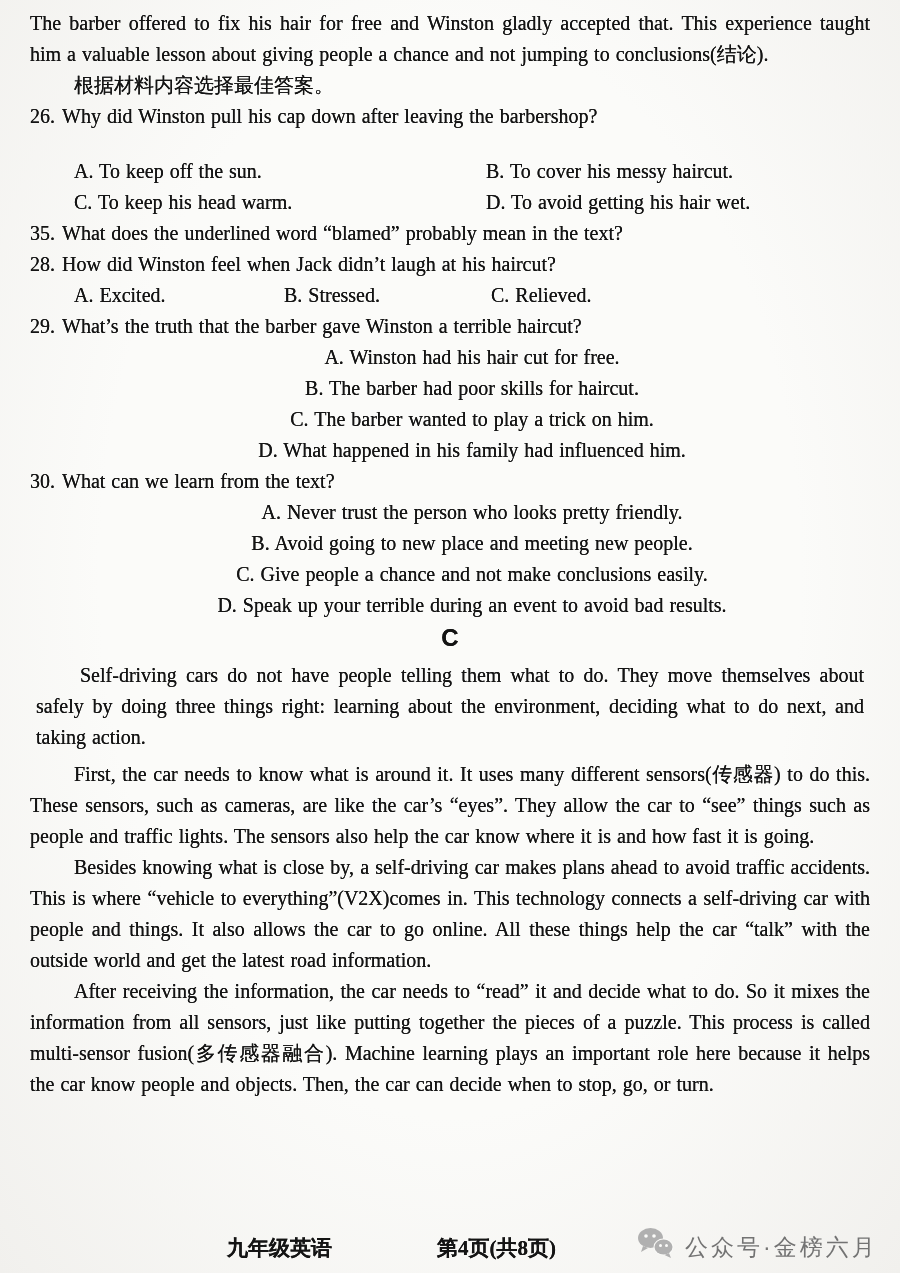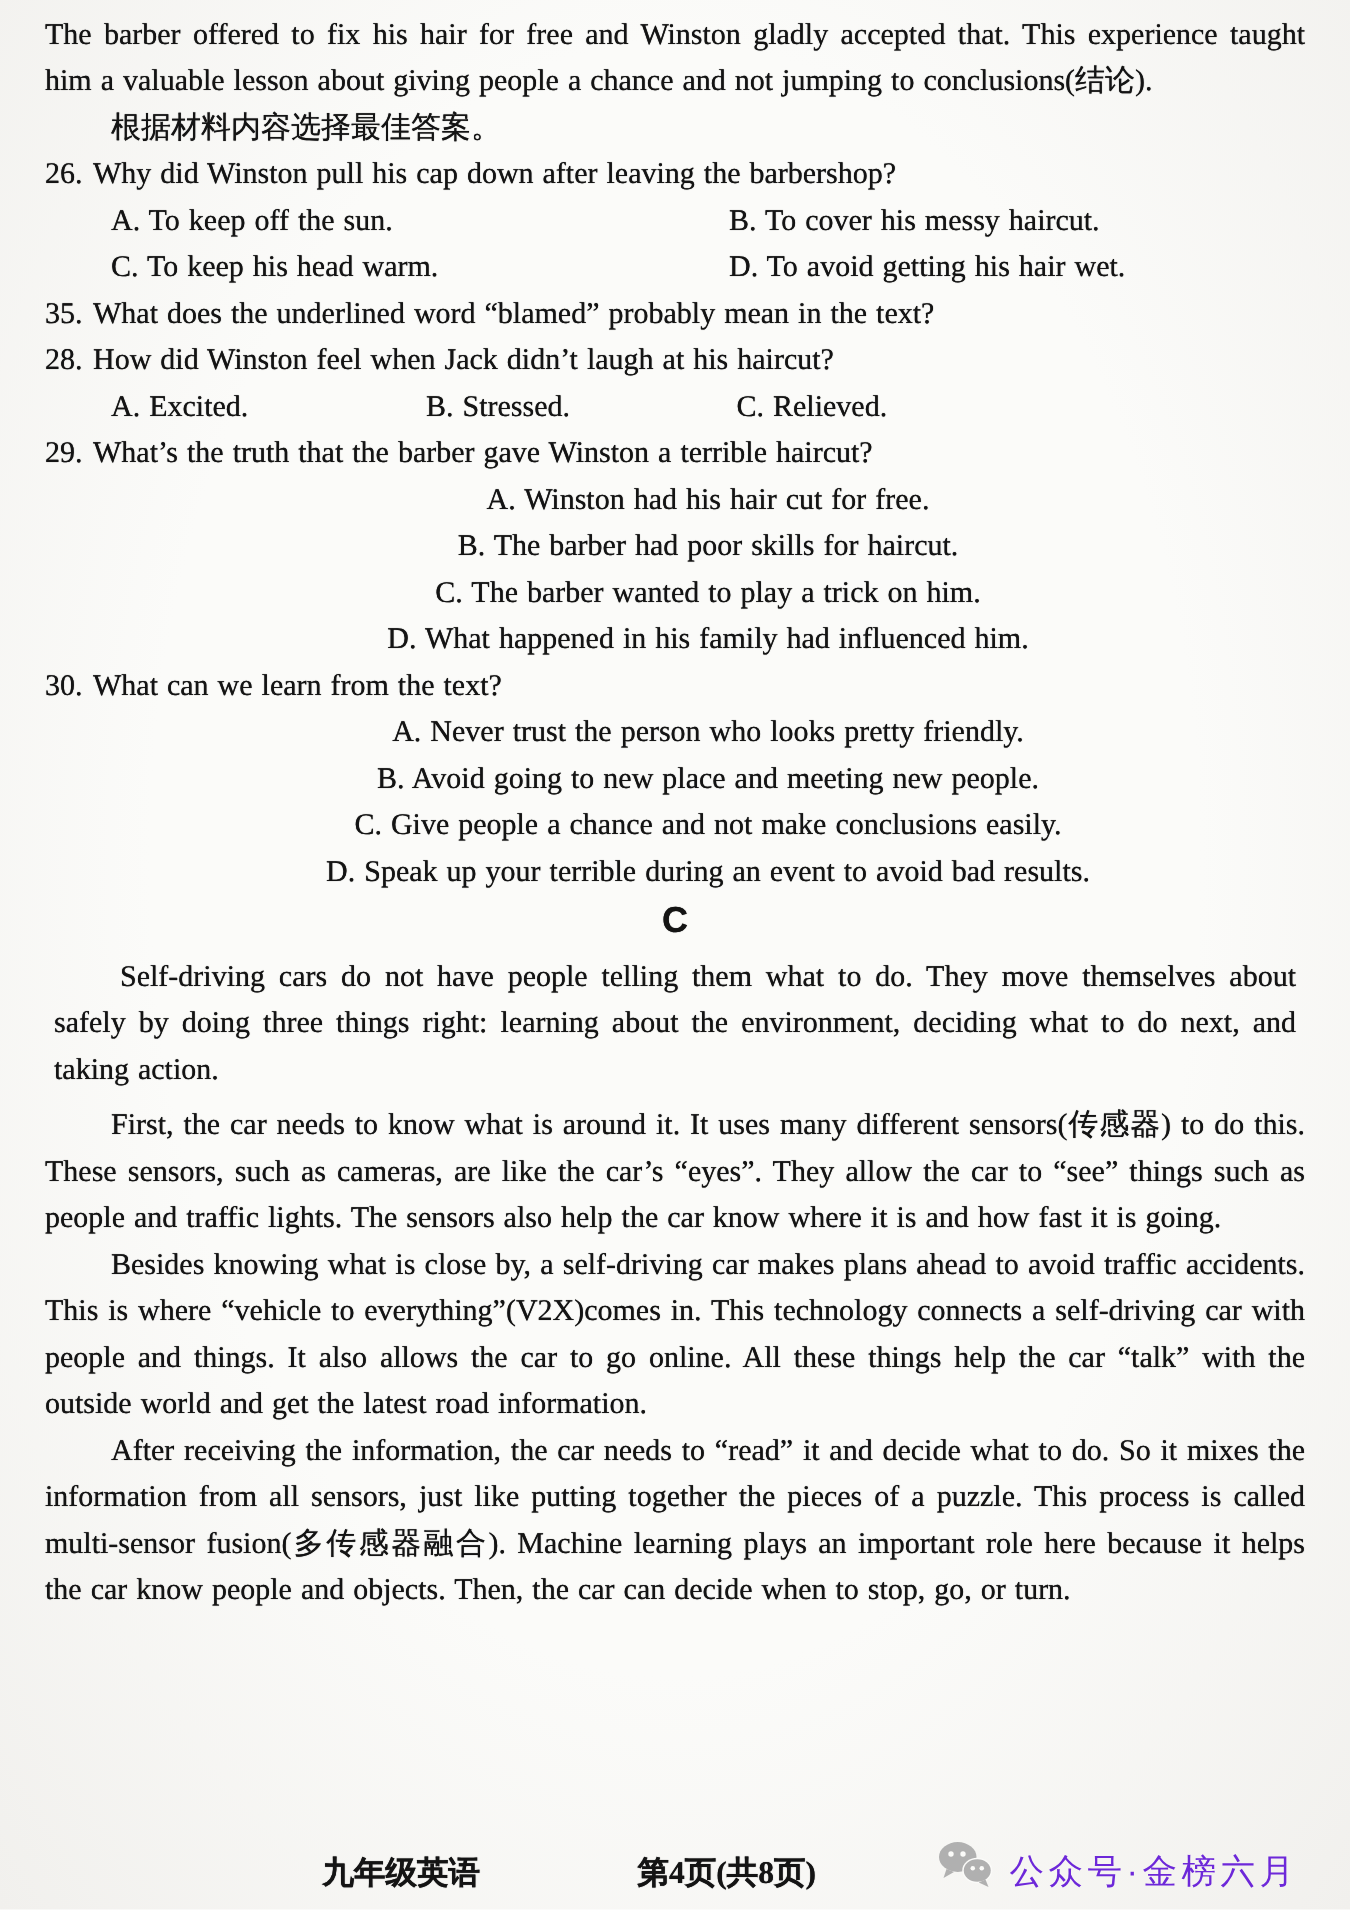--- a/index.html
+++ b/index.html
@@ -32,38 +32,39 @@
   .instruction { padding-left: 44px; }
 
   .q-line { display: flex; }
   .q-num { flex: 0 0 auto; margin-right: 7px; }
   .q-text { flex: 1 1 auto; }
 
   .opts { padding-left: 44px; }
   .opts-grid-2 {
     display: grid;
     grid-template-columns: 412px 1fr;
+    margin-top: 24px;
   }
   .opts-row-4 {
     display: grid;
     grid-template-columns: 210px 207px 209px 1fr;
   }
   .opts-stacked div { display: block; text-align: center; }
 
   .section-header {
     text-align: center;
     font-weight: bold;
     font-size: 24px;
     line-height: 33px;
     font-family: "Liberation Sans", "DejaVu Sans", sans-serif;
   }
 
   .footer {
     position: absolute;
-    left: 0;
+    left: 12px;
     bottom: 12px;
     width: 817px;
     height: 36px;
   }
   .footer-center {
     position: absolute;
     left: 215px;
     top: 0;
     font-weight: bold;
     font-size: 21px;
@@ -74,21 +75,21 @@
     position: absolute;
     left: 625px;
     top: -6px;
     display: flex;
     align-items: center;
     gap: 10px;
     text-shadow: none;
     font-family: "Liberation Sans", "DejaVu Sans", sans-serif;
     font-size: 23px;
     letter-spacing: 3px;
-    color: #6d28d9;
+    color: #737373;
     white-space: nowrap;
   }
   .wechat-icon { flex: 0 0 auto; }
 </style>
 </head>
 <body>
 
 <div class="page">
 
   <p class="justify" style="margin:0">The barber offered to fix his hair for free and Winston gladly accepted that. This experience taught him a valuable lesson about giving people a chance and not jumping to conclusions(结论).</p>

